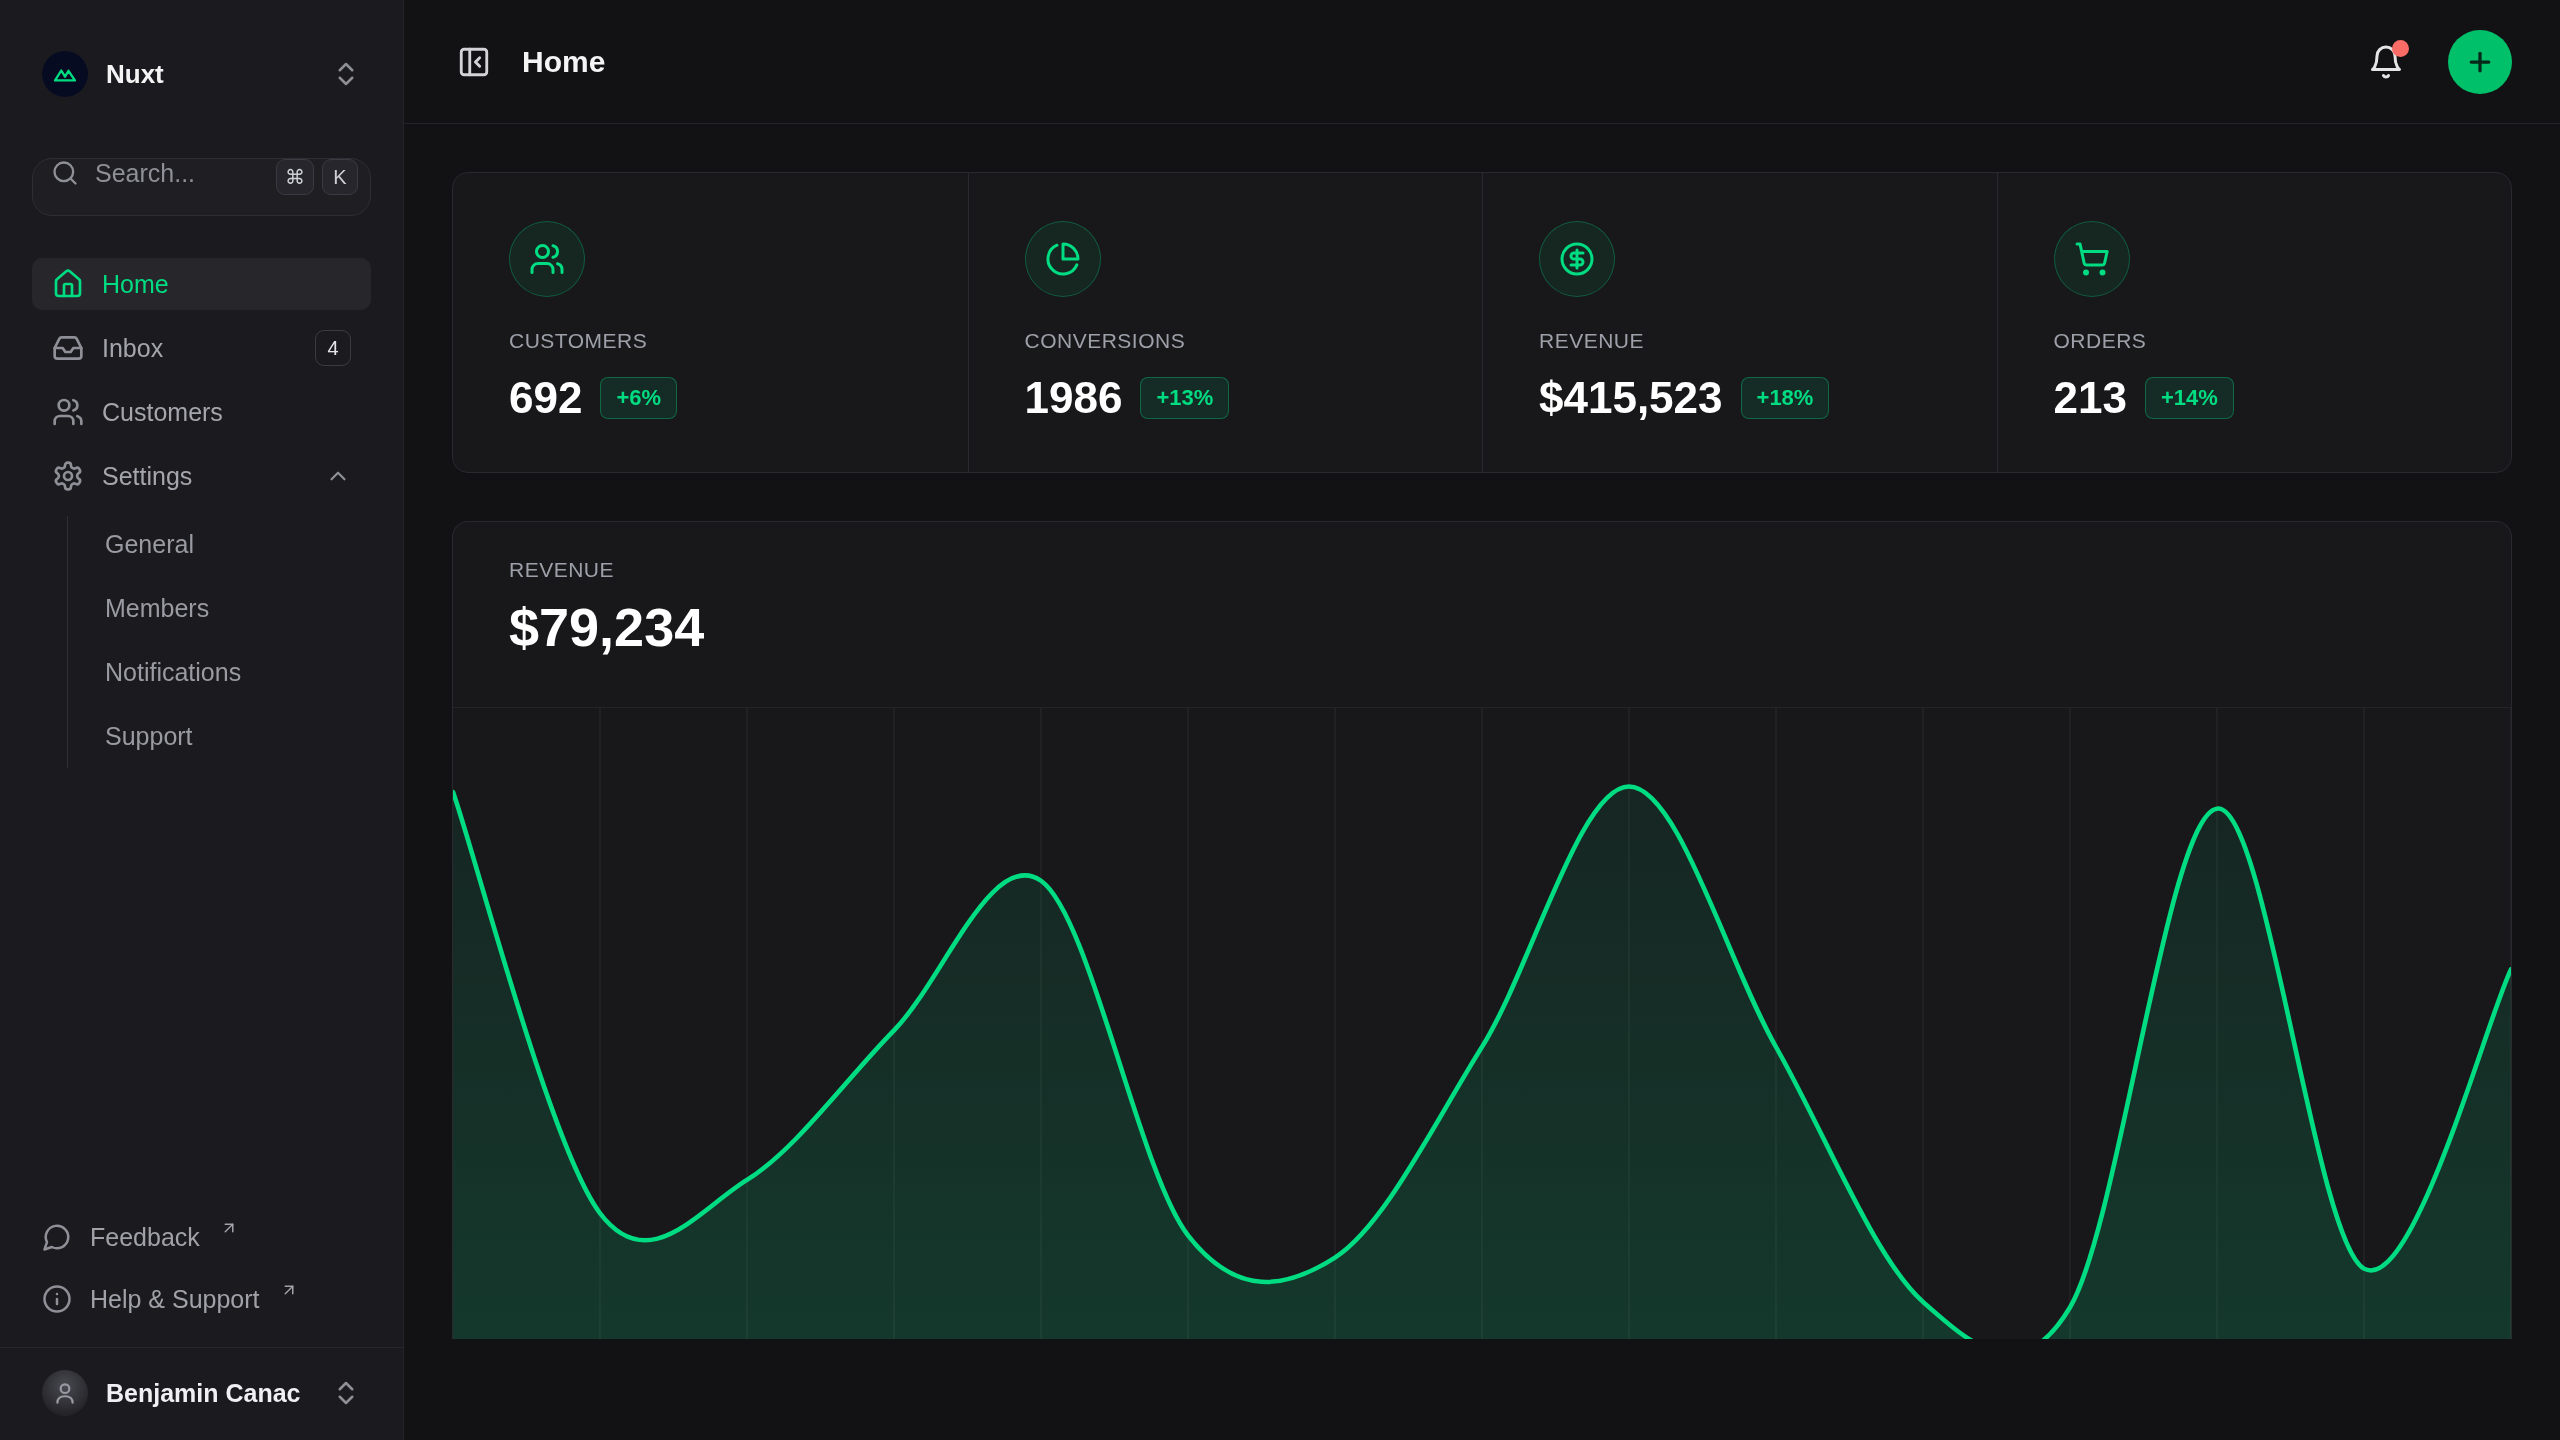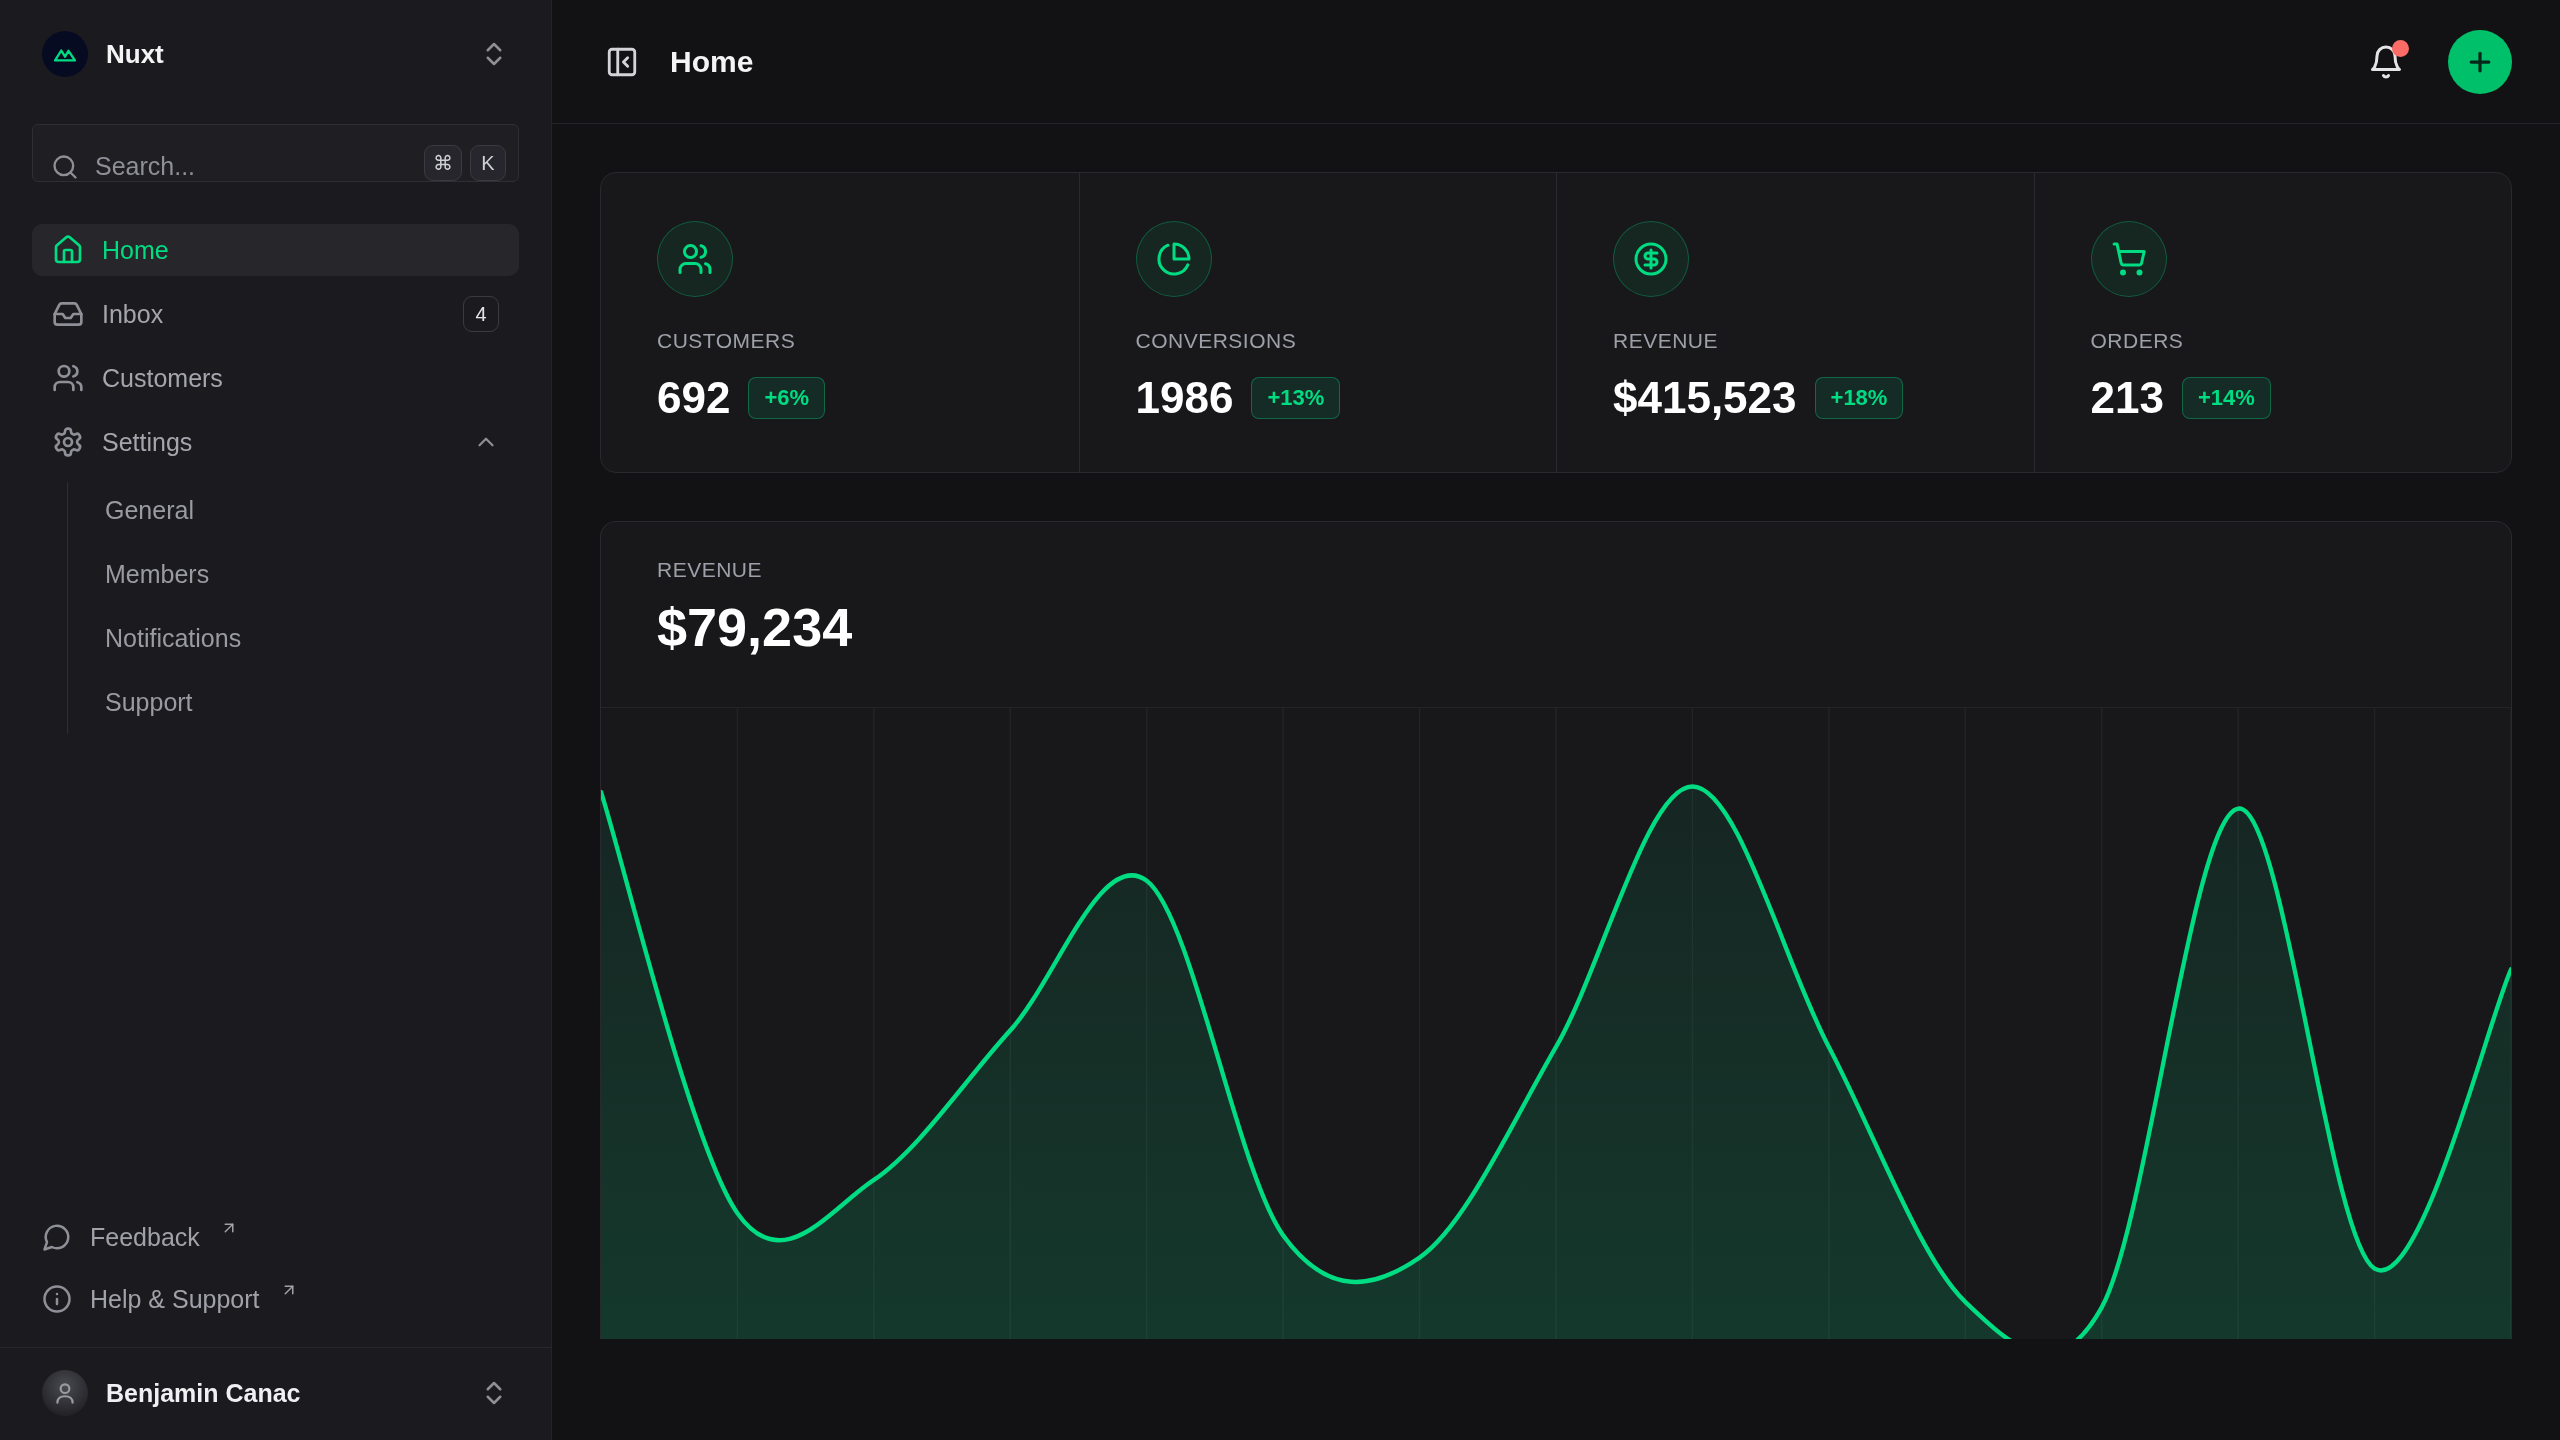--- a/index.html
+++ b/index.html
@@ -14,31 +14,31 @@
     --muted2:#8f8f98;
   }
   *{margin:0;padding:0;box-sizing:border-box;}
   html,body{width:2560px;height:1440px;background:#000;}
   body{font-family:"Liberation Sans","DejaVu Sans",sans-serif;color:var(--text);}
   #app{position:relative;width:2560px;height:1440px;overflow:hidden;display:flex;background:var(--bg);}
   svg{display:block;}
   .ic{stroke:currentColor;fill:none;stroke-width:2;stroke-linecap:round;stroke-linejoin:round;}
 
   
-  .sidebar{width:552px;flex:none;background:var(--sidebar);border-right:1px solid var(--border-soft);
-           display:flex;flex-direction:column;padding:24px 32px 0;}
+  .sidebar{width:404px;flex:none;background:var(--sidebar);border-right:1px solid var(--border-soft);
+           display:flex;flex-direction:column;padding:44px 32px 0;}
   .org-row{display:flex;align-items:center;gap:18px;padding:4px 10px;height:60px;border-radius:10px;cursor:pointer;}
   .logo-circle{width:46px;height:46px;border-radius:50%;background:#070b22;display:flex;align-items:center;justify-content:center;flex:none;}
   .logo-circle svg{width:28px;height:28px;color:var(--accent);}
   .org-name{font-size:26px;font-weight:600;color:var(--text);}
   .updown{margin-left:auto;color:var(--muted2);}
   .updown svg{width:30px;height:30px;}
 
-  .search{margin-top:40px;height:58px;border:1px solid #2e2e35;background:#1e1e23;border-radius:6px;
-          display:flex;align-items:flex-end;gap:16px;padding:0 12px 0 18px;cursor:text;}
+  .search{margin-top:54px;height:58px;border:1px solid #2e2e35;background:#1e1e23;border-radius:20px;
+          display:flex;align-items:flex-start;gap:16px;padding:0 12px 0 18px;cursor:text;}
   .search svg{width:28px;height:28px;color:var(--muted2);flex:none;}
   .search input{flex:1;min-width:0;background:transparent;border:none;outline:none;color:var(--text);
                 font-size:25px;font-family:inherit;}
   .search input::placeholder{color:#8f8f98;}
   .kbd{min-width:36px;height:36px;padding:0 8px;border:1px solid #3a3a42;background:#26262c;border-radius:9px;
        font-size:20px;color:#cfcfd6;display:flex;align-items:center;justify-content:center;flex:none;}
   .kbd + .kbd{margin-left:8px;}
 
   .nav{margin-top:42px;display:flex;flex-direction:column;gap:12px;}
   .nav-item{height:52px;border-radius:10px;display:flex;align-items:center;gap:18px;padding:0 20px;

